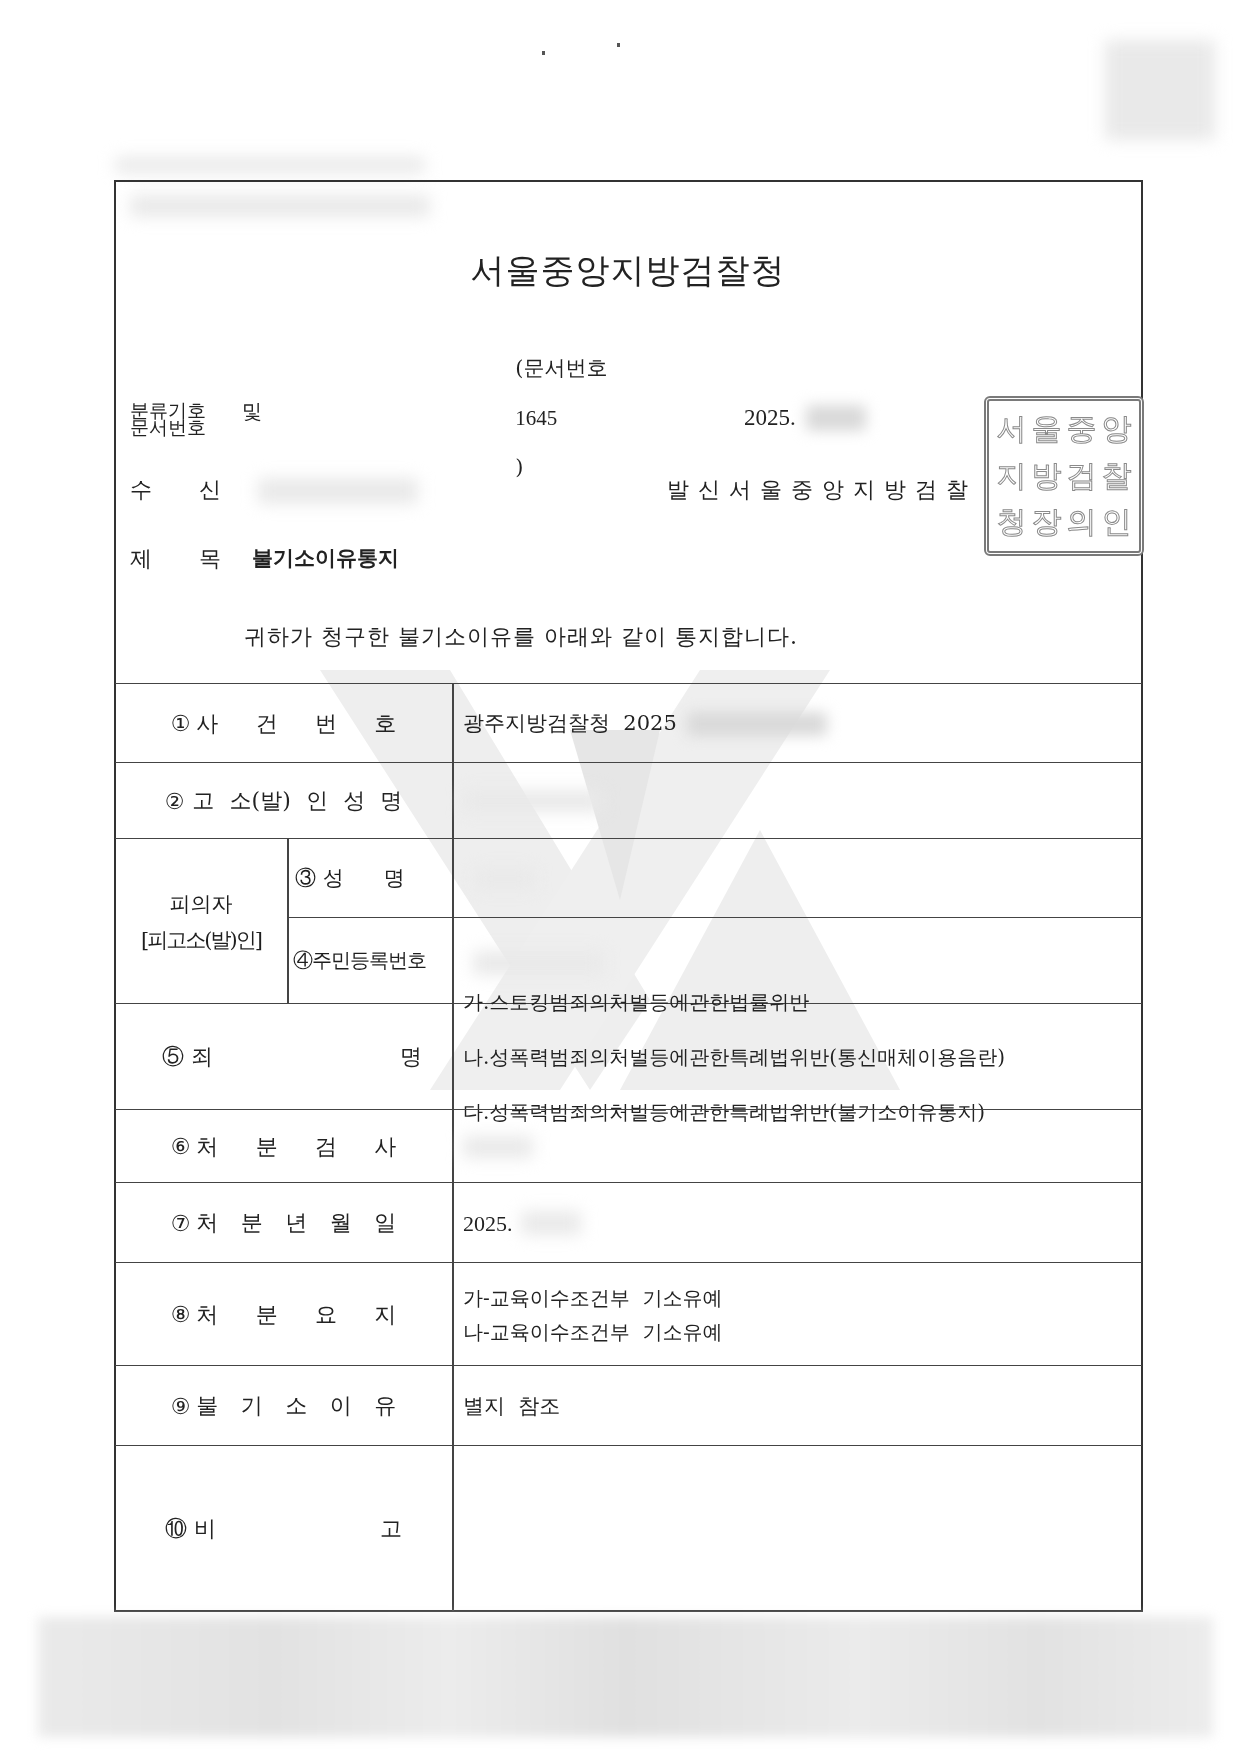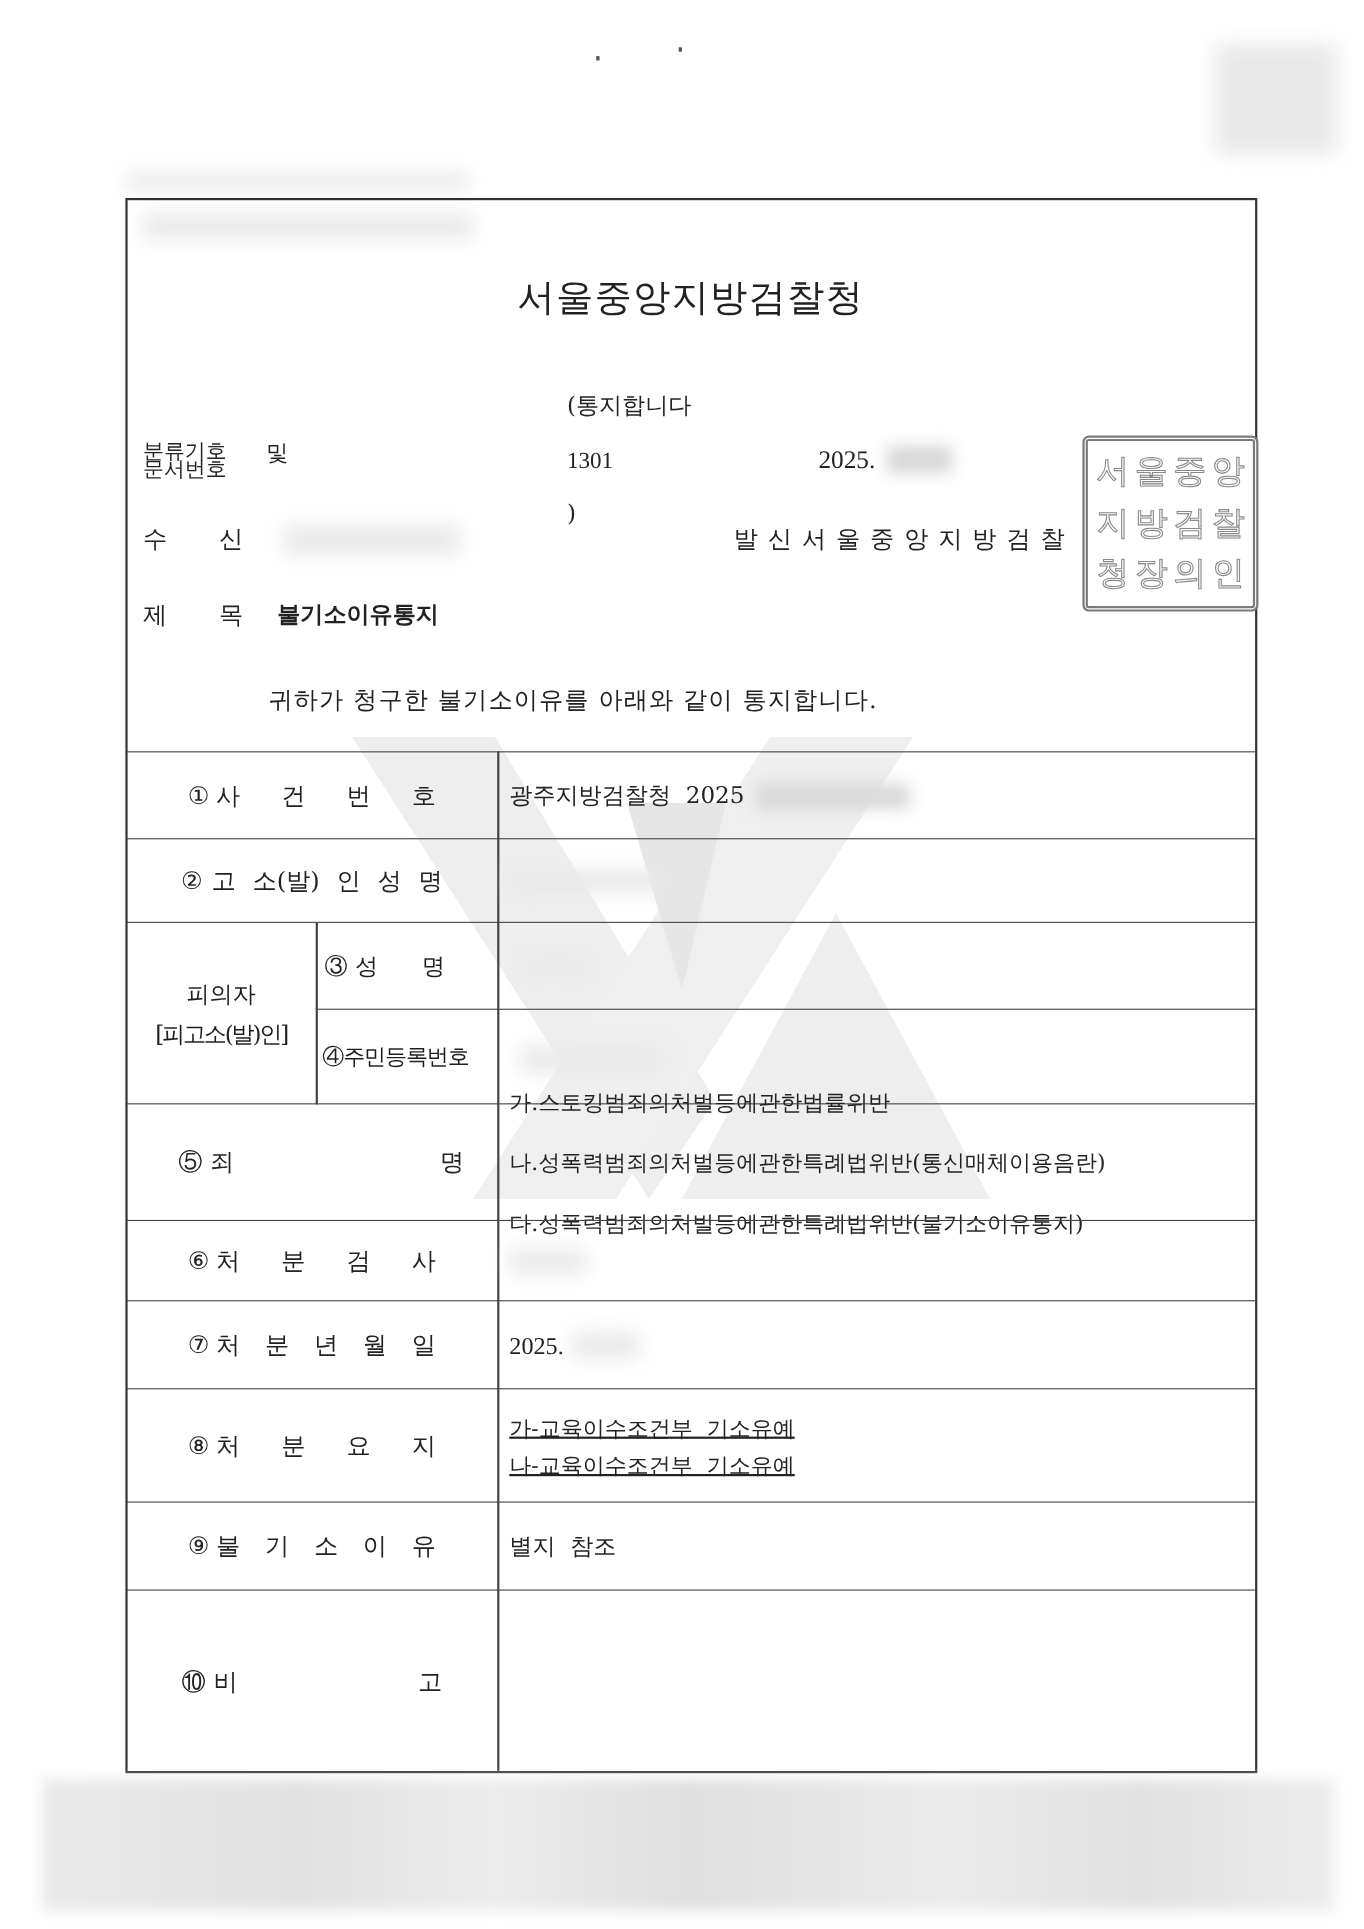--- a/index.html
+++ b/index.html
@@ -60,23 +60,23 @@
 <div class="abs blur-light" style="left:1105px;top:40px;width:110px;height:100px;"></div>
 
 <div class="abs blur-light" style="left:115px;top:157px;width:310px;height:16px;"></div>
 <div class="abs blur-light" style="left:130px;top:195px;width:300px;height:22px;"></div>
 
 <div class="abs frame"></div>
 
 <div class="abs title">서울중앙지방검찰청</div>
 
 <div class="abs phone">
-  <span>(통지합니다</span>
+  <span>(문서번호</span>
   <span style="display:inline-block;width:60px;"></span>
-  <span class="num">1301</span>
+  <span class="num">1645</span>
   <span style="display:inline-block;width:60px;"></span>
   <span>)</span>
 </div>
 
 <div class="abs lbl-small" style="left:130px;top:402px;">
   <div>분류기호</div>
   <div>문서번호</div>
 </div>
 <div class="abs lbl" style="left:242px;top:398px;font-size:20px;">및</div>
 
@@ -218,21 +218,21 @@
   <div class="row" style="top:579px;height:103px;">
     <div class="cell-label" style="top:0;height:103px;">
       <span style="margin-right:6px;">⑧</span>
       <span class="spaced" style="width:200px;">
         <span>처</span>
         <span>분</span>
         <span>요</span>
         <span>지</span>
       </span>
     </div>
-    <div class="cell-val" style="top:0;height:103px;font-size:20px;text-decoration:underline;">
+    <div class="cell-val" style="top:0;height:103px;font-size:20px;">
       <div class="val-line" style="line-height:34px;white-space:pre;">가-교육이수조건부  기소유예</div>
       <div class="val-line" style="line-height:34px;white-space:pre;">나-교육이수조건부  기소유예</div>
     </div>
   </div>
 
   <div class="row" style="top:682px;height:80px;">
     <div class="cell-label" style="top:0;height:80px;">
       <span style="margin-right:6px;">⑨</span>
       <span class="spaced" style="width:200px;">
         <span>불</span>

